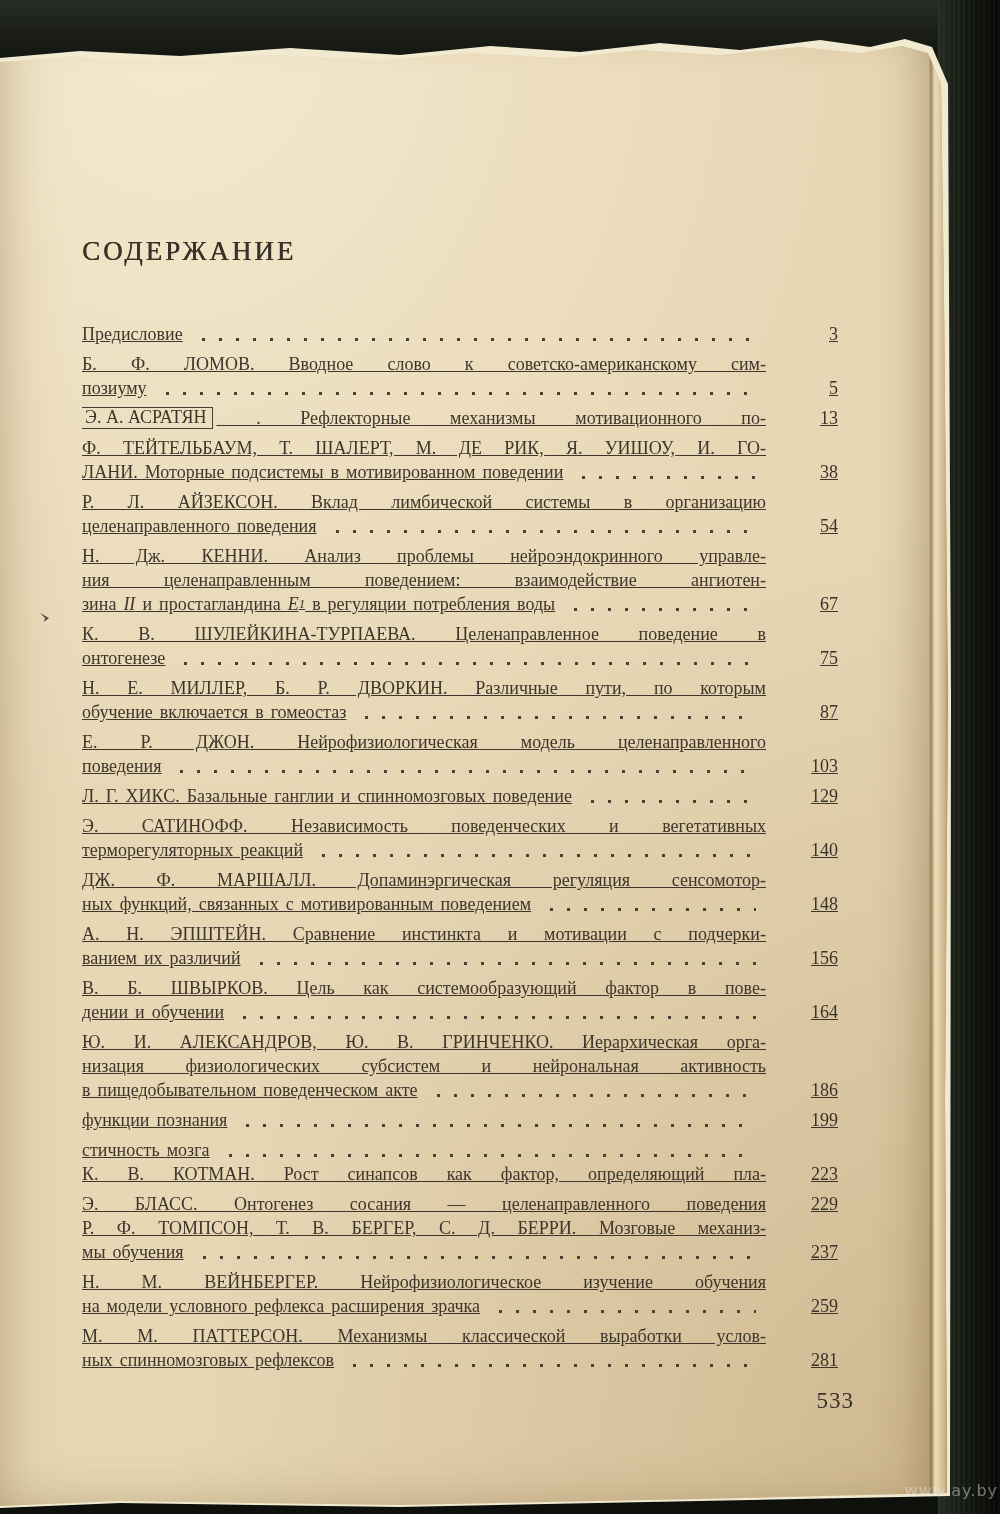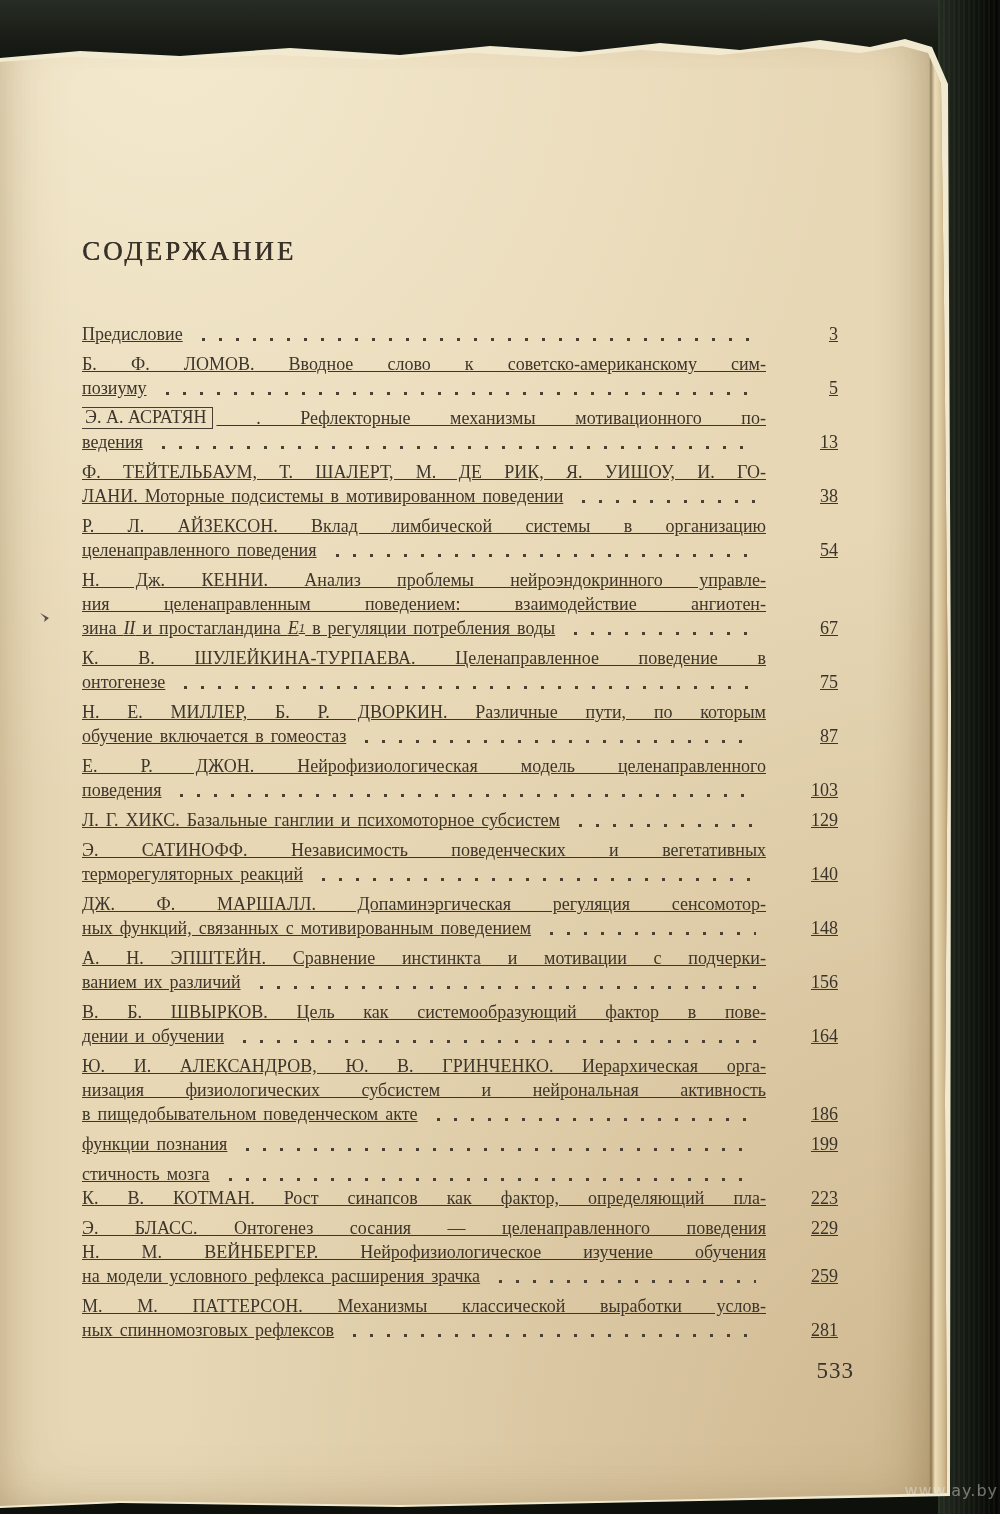--- a/index.html
+++ b/index.html
@@ -106,24 +106,20 @@
               <div class="line lastline">
                 <span class="seg">позиуму</span>
                 <span class="leader"></span>
               </div>
             </div>
             <div class="pagenum">5</div>
           </div>
           <div class="entry">
             <div class="entry-text">
               <div class="line jline"><span class="seg boxed">Э. А. АСРАТЯН</span><span class="seg"> . Рефлекторные механизмы мотивационного по-</span></div>
-              <div class="line lastline">
-                <span class="seg">ведения</span>
-                <span class="leader"></span>
-              </div>
             </div>
             <div class="pagenum">13</div>
           </div>
           <div class="entry">
             <div class="entry-text">
               <div class="line jline"><span class="seg">Ф. ТЕЙТЕЛЬБАУМ, Т. ШАЛЕРТ, М. ДЕ РИК, Я. УИШОУ, И. ГО-</span></div>
               <div class="line lastline">
                 <span class="seg">ЛАНИ. Моторные подсистемы в мотивированном поведении</span>
                 <span class="leader"></span>
               </div>
@@ -182,21 +178,21 @@
               <div class="line lastline">
                 <span class="seg">поведения</span>
                 <span class="leader"></span>
               </div>
             </div>
             <div class="pagenum">103</div>
           </div>
           <div class="entry">
             <div class="entry-text">
               <div class="line lastline">
-                <span class="seg">Л. Г. ХИКС. Базальные ганглии и психомоторное субсистем</span>
+                <span class="seg">Л. Г. ХИКС. Базальные ганглии и спинномозговых поведение</span>
                 <span class="leader"></span>
               </div>
             </div>
             <div class="pagenum">129</div>
           </div>
           <div class="entry">
             <div class="entry-text">
               <div class="line jline"><span class="seg">Э. САТИНОФФ. Независимость поведенческих и вегетативных</span></div>
               <div class="line lastline">
                 <span class="seg">терморегуляторных реакций</span>
@@ -263,20 +259,30 @@
               </div>
               <div class="line jline"><span class="seg">К. В. КОТМАН. Рост синапсов как фактор, определяющий пла-</span></div>
             </div>
             <div class="pagenum">223</div>
           </div>
           <div class="entry tight">
             <div class="entry-text">
               <div class="line jline"><span class="seg">Э. БЛАСС. Онтогенез сосания — целенаправленного поведения</span></div>
             </div>
             <div class="pagenum">229</div>
+          </div>
+          <div class="entry">
+            <div class="entry-text">
+              <div class="line jline"><span class="seg">Р. Ф. ТОМПСОН, Т. В. БЕРГЕР, С. Д. БЕРРИ. Мозговые механиз-</span></div>
+              <div class="line lastline">
+                <span class="seg">мы обучения</span>
+                <span class="leader"></span>
+              </div>
+            </div>
+            <div class="pagenum">237</div>
           </div>
           <div class="entry">
             <div class="entry-text">
               <div class="line jline"><span class="seg">Н. М. ВЕЙНБЕРГЕР. Нейрофизиологическое изучение обучения</span></div>
               <div class="line lastline">
                 <span class="seg">на модели условного рефлекса расширения зрачка</span>
                 <span class="leader"></span>
               </div>
             </div>
             <div class="pagenum">259</div>

